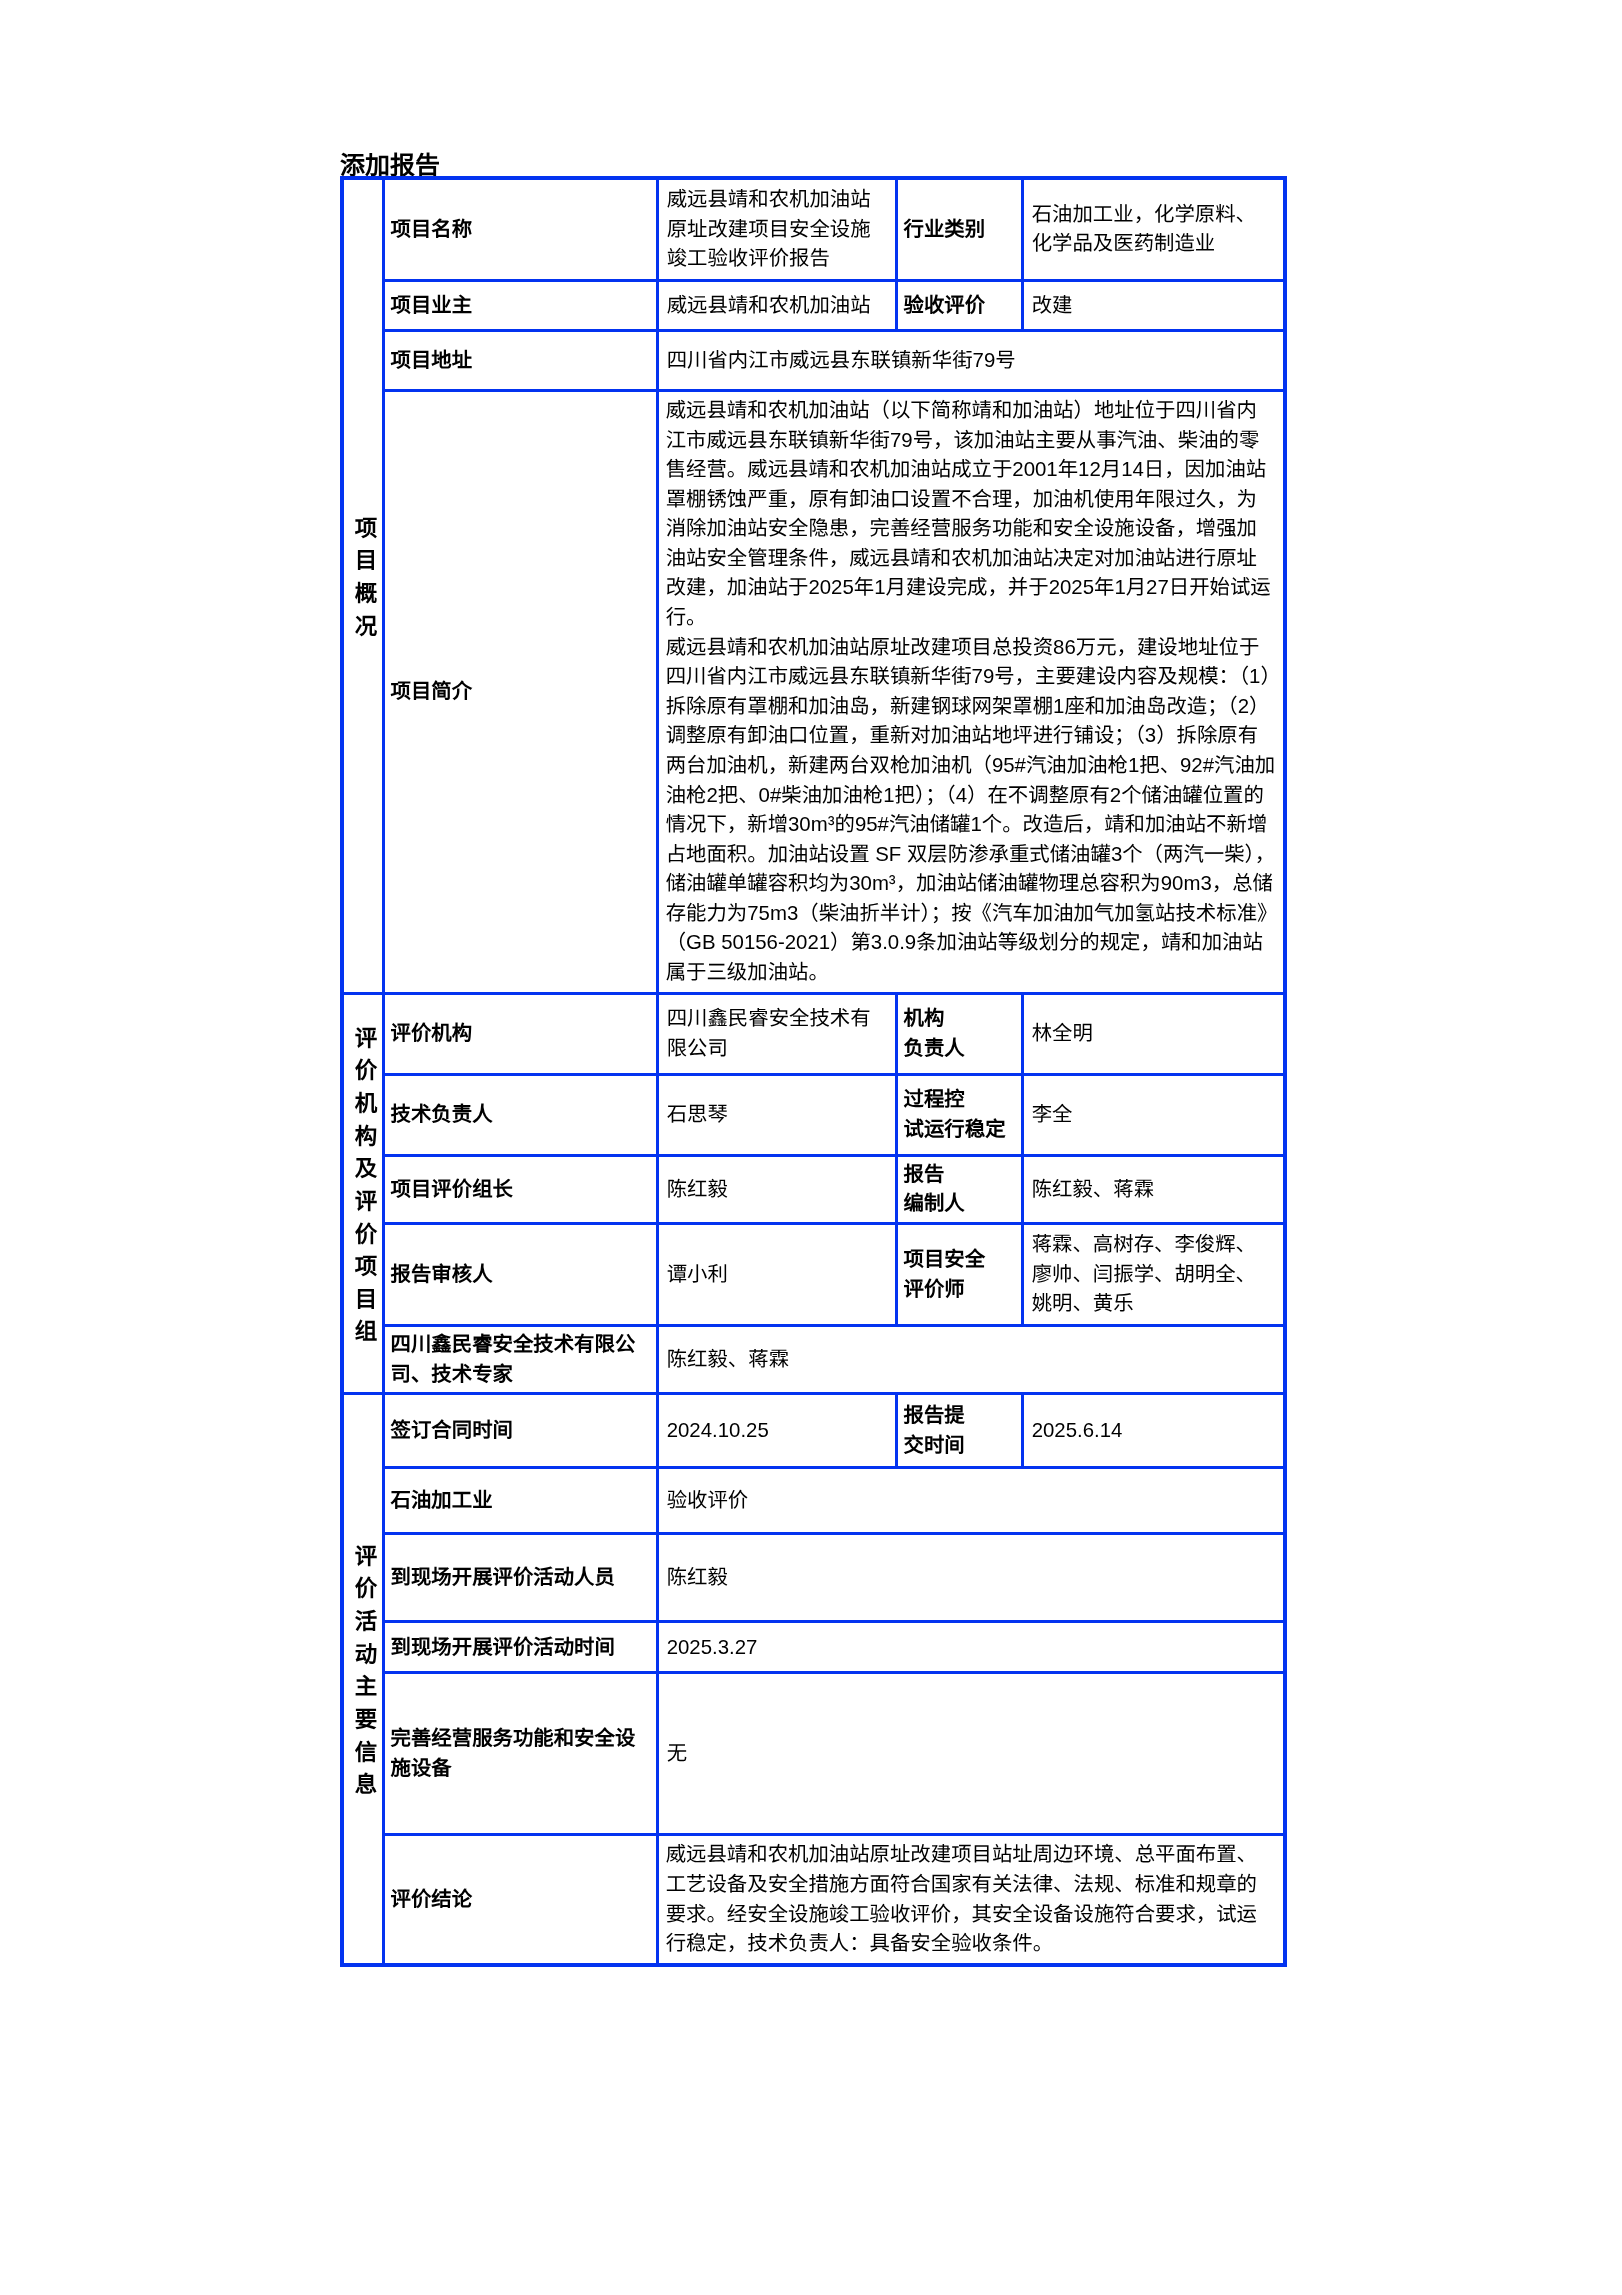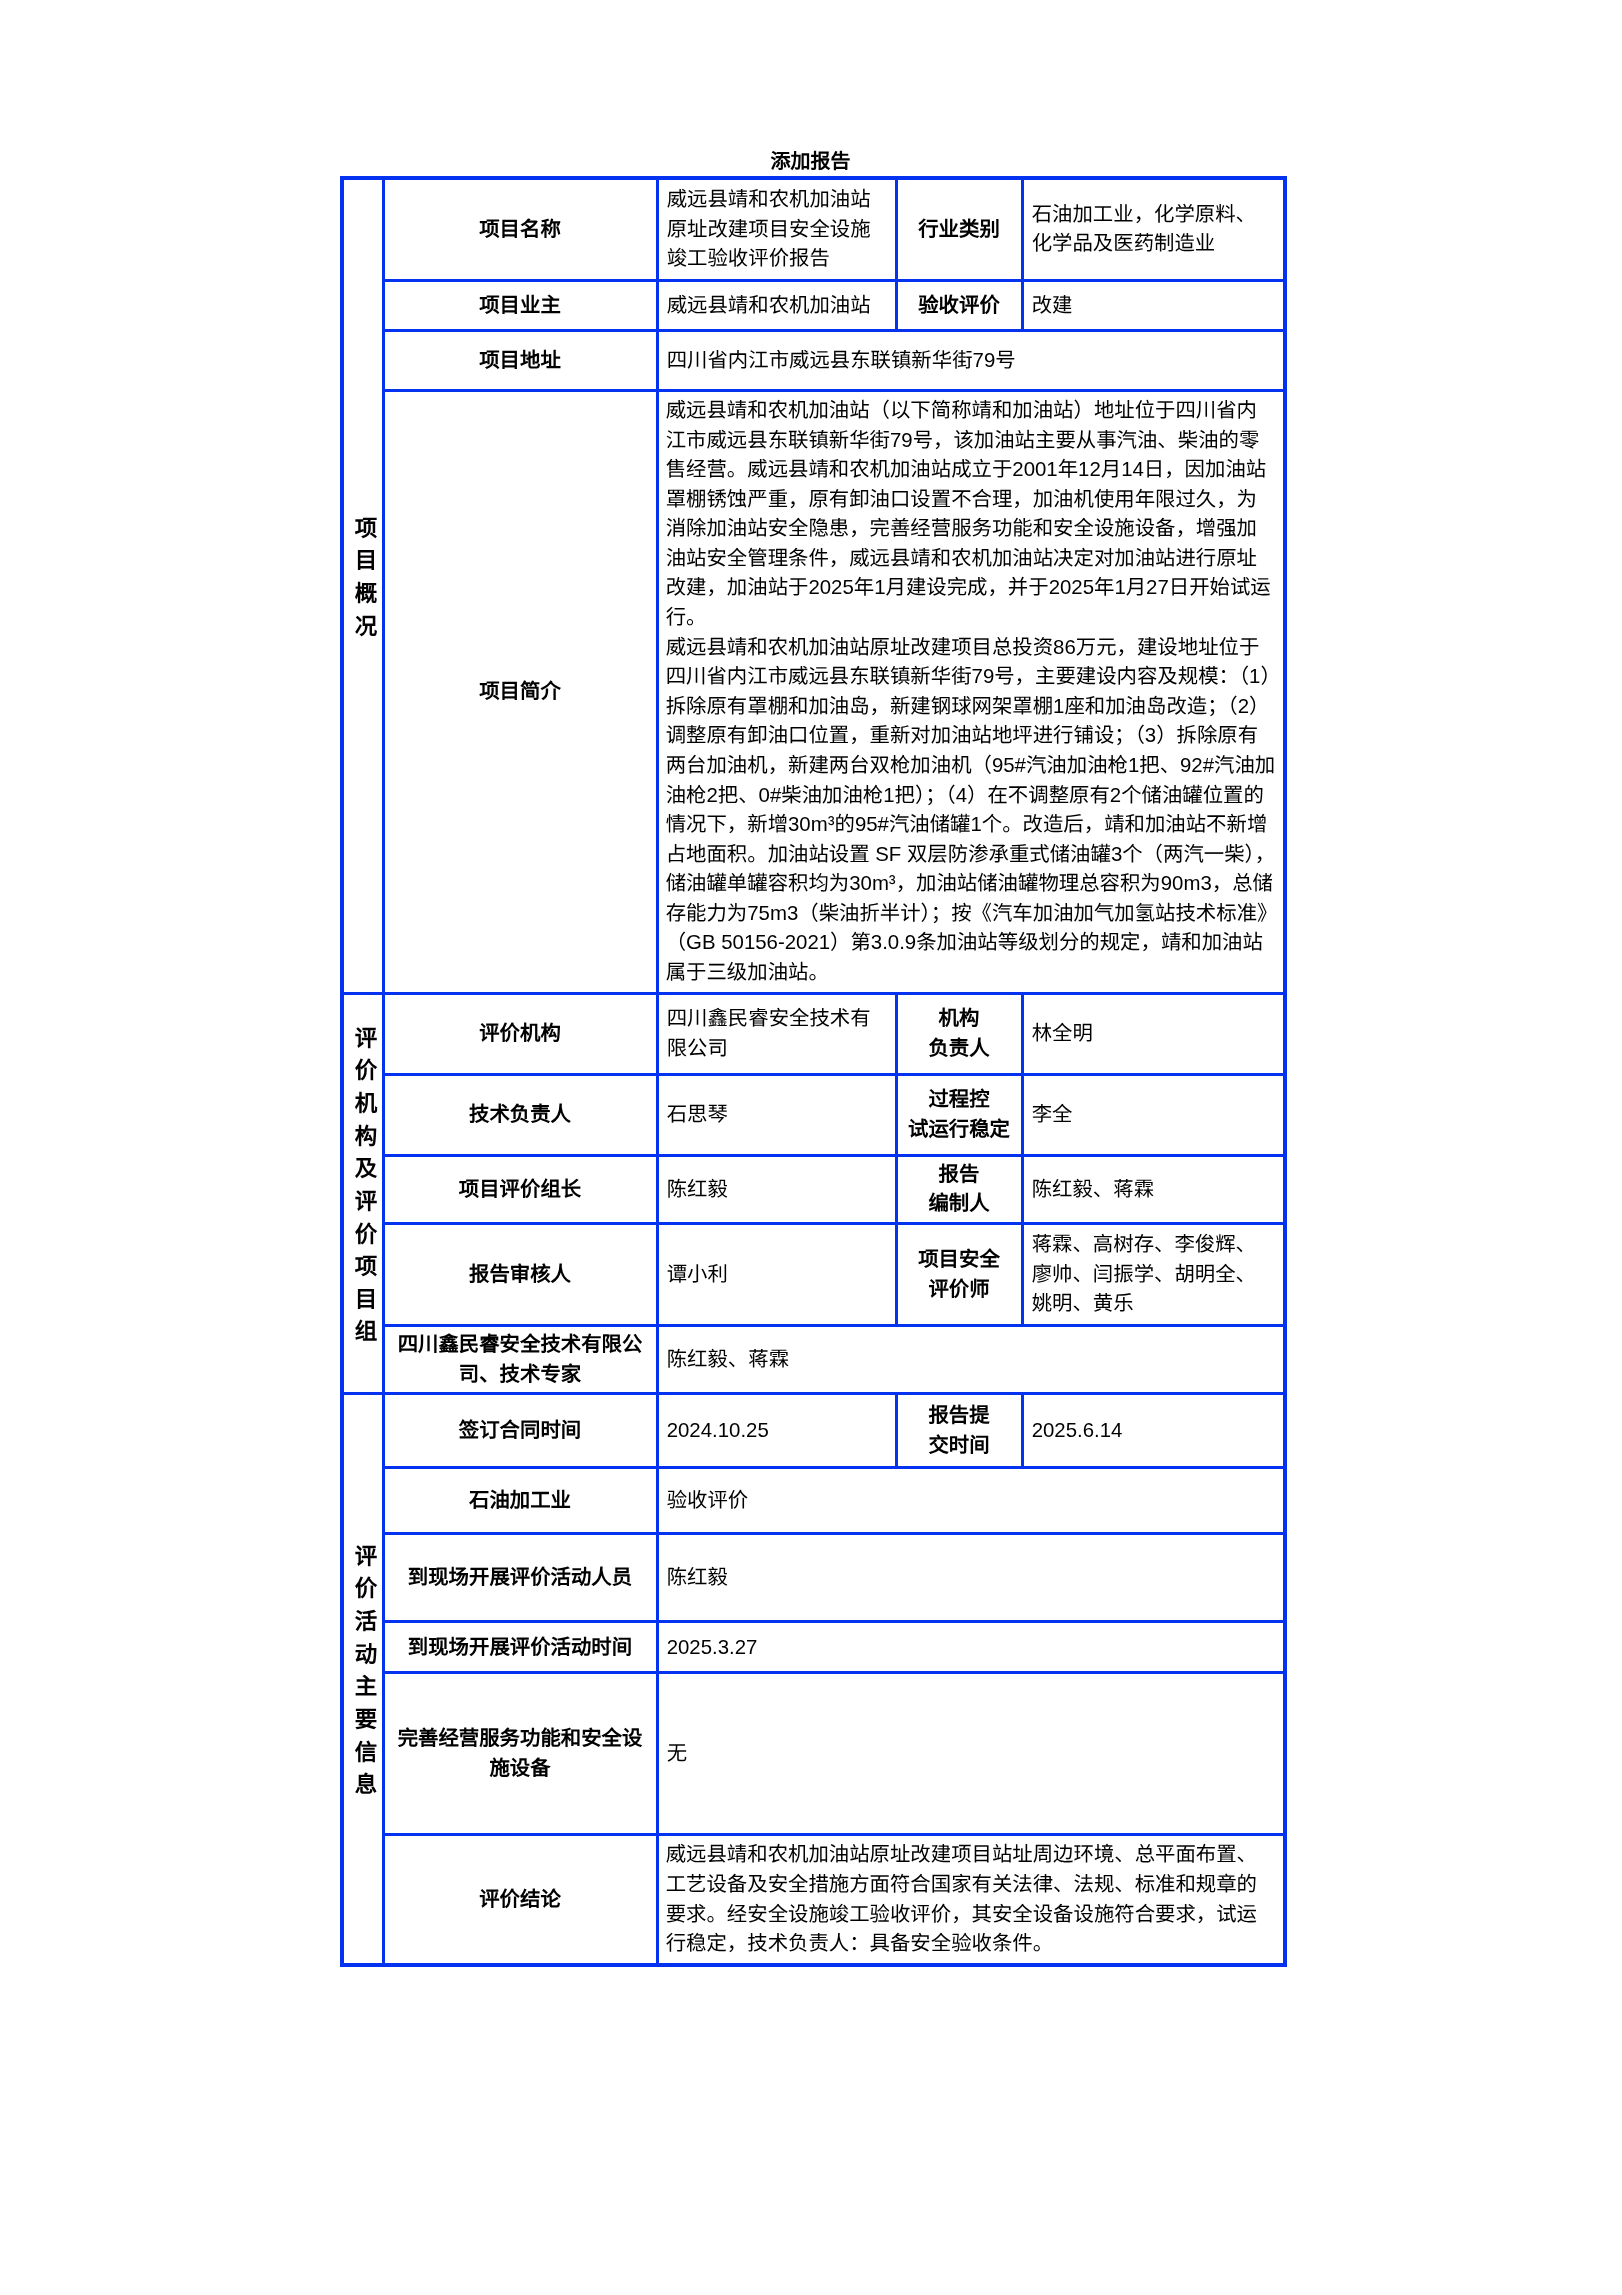--- a/index.html
+++ b/index.html
@@ -16,40 +16,40 @@
 
   .doc-title{
     position:absolute;left:340px;top:100px;width:945px;
     text-align:center;
     font-family:"Liberation Serif","DejaVu Serif",serif;
     font-size:32px;font-weight:500;letter-spacing:1px;
     white-space:nowrap;
   }
   .add-report{
     position:absolute;left:340px;top:145px;width:941px;
-    text-align:center;
-    font-size:20px;font-weight:700;
+    text-align:left;
+    font-size:25px;font-weight:700;
     cursor:pointer;
   }
 
   table.info{
     position:absolute;left:340px;top:176px;
     border-collapse:collapse;table-layout:fixed;
     width:945px;
     border:4.6px solid var(--blue);
   }
   table.info td{
     border:3.1px solid var(--blue);
     vertical-align:middle;
     font-size:20.4px;line-height:1.45;
     overflow:hidden;
   }
   td.lbl{
     font-weight:700;font-size:21.5px;
-    text-align:center;
+    text-align:left;
     padding:3.1px 6.1px;
     white-space:pre-line;
   }
   td.val{
     text-align:left;
     padding:5.1px 8.2px;
   }
   td.vlabel{
     text-align:center;padding:0;
   }

